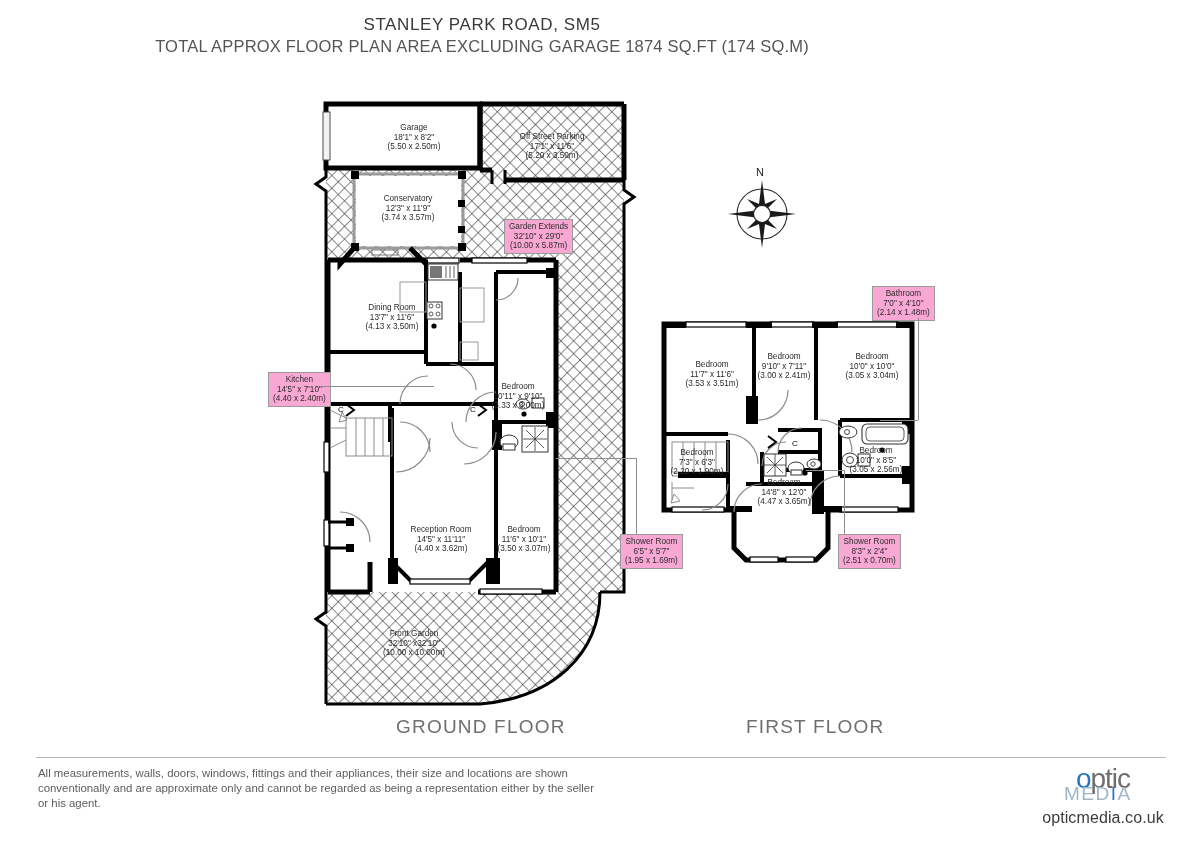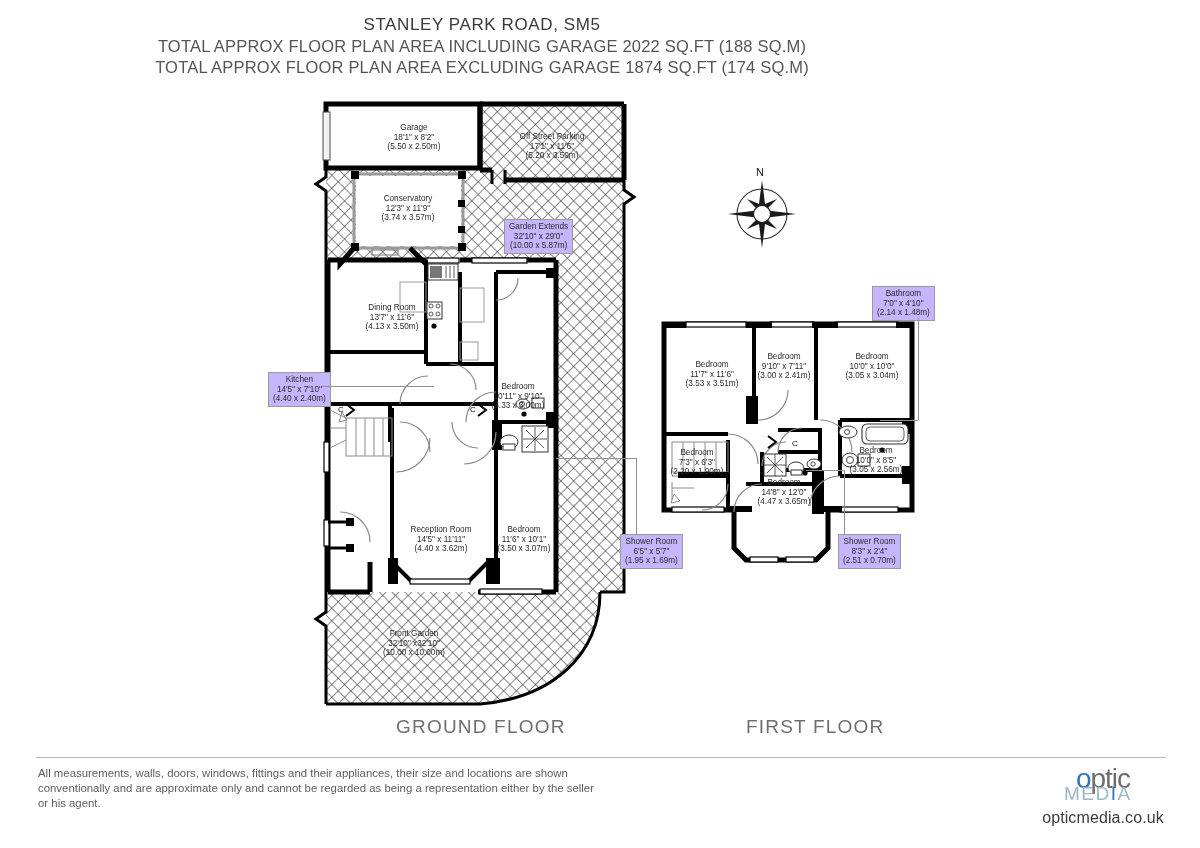--- a/index.html
+++ b/index.html
@@ -127,21 +127,21 @@
     position: absolute;
     font-size: 8.2px;
     line-height: 9.6px;
     color: #2b2b2b;
     text-align: center;
     white-space: nowrap;
     pointer-events: none;
   }
   .rlabel.boxed {
     border: 1px solid #9a9a9a;
-    background: #c4b5fd;
+    background: #f9a8d4;
     padding: 2px 4px;
   }
   .rlabel .nm { display: block; }
   .rlabel .d1 { display: block; }
   .rlabel .d2 { display: block; }
 
   
   .leader {
     position: absolute;
     background: #8f8f8f;
@@ -163,21 +163,20 @@
     color: #222;
   }
 </style>
 </head>
 <body>
 
 <div id="page">
 
   <div class="header">
     <div class="hdr-title">STANLEY PARK ROAD, SM5</div>
-    <div class="hdr-line">TOTAL APPROX FLOOR PLAN AREA INCLUDING GARAGE 2022 SQ.FT (188 SQ.M)</div>
     <div class="hdr-line">TOTAL APPROX FLOOR PLAN AREA EXCLUDING GARAGE 1874 SQ.FT (174 SQ.M)</div>
   </div>
 
   <div id="compass">
     <div class="n-letter">N</div>
     <svg width="80" height="86" viewBox="0 0 80 86">
       <circle cx="40" cy="48" r="25" fill="none" stroke="#2a2a2a" stroke-width="1.1"></circle>
 
       <g fill="#1a1a1a">
         <polygon points="40,48 55,33 46,42"></polygon>

